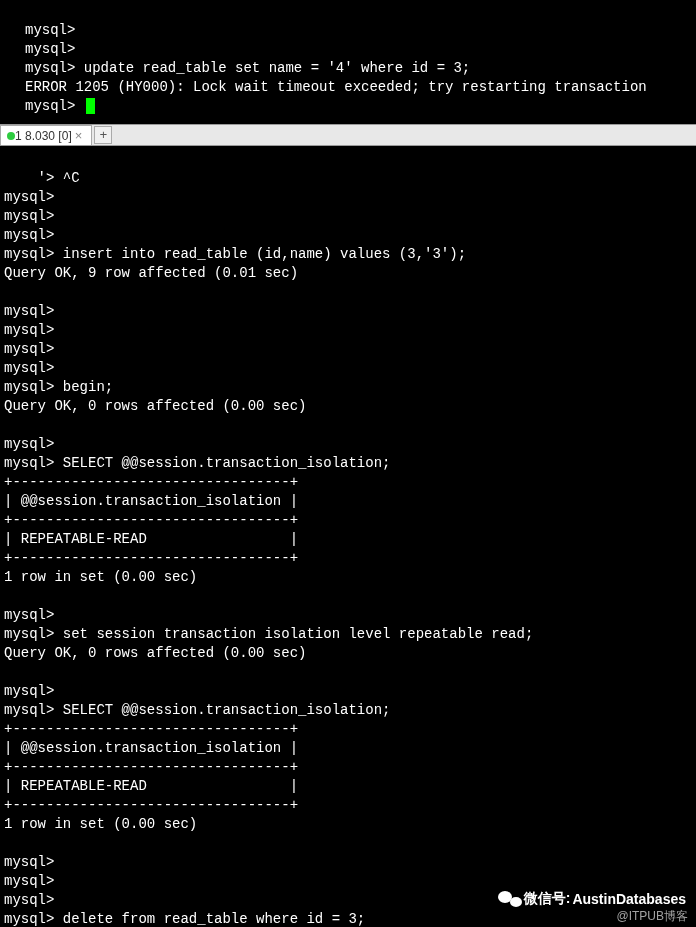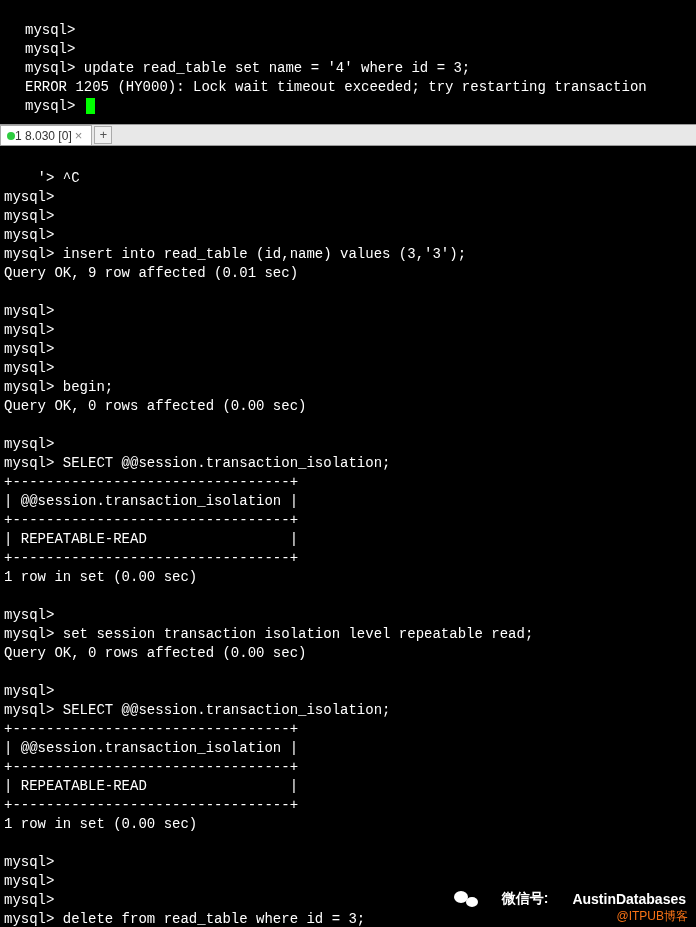--- a/index.html
+++ b/index.html
@@ -87,21 +87,21 @@
     .watermark {
       position: absolute;
       bottom: 18px;
       right: 10px;
       color: #fff;
       font-family: Arial, sans-serif;
       font-size: 14px;
       font-weight: bold;
       display: flex;
       align-items: center;
-      gap: 24px;
+      gap: 2px;
       text-shadow: 0 0 3px #000;
     }
     .wechat-icon {
       width: 24px;
       height: 20px;
       position: relative;
     }
     .wechat-icon::before {
       content: "";
       position: absolute;
@@ -119,21 +119,21 @@
       height: 10px;
       background: #fff;
       border-radius: 50%;
       right: 0;
       bottom: 2px;
     }
     .watermark2 {
       position: absolute;
       bottom: 2px;
       right: 8px;
-      color: #f97316;
+      color: #a3a3a3;
       font-family: Arial, sans-serif;
       font-size: 12px;
       text-shadow: 0 0 2px #000;
     }
   </style>
 </head>
 <body>
 
 <div class="terminal-top">
 <span>mysql&gt;</span>

